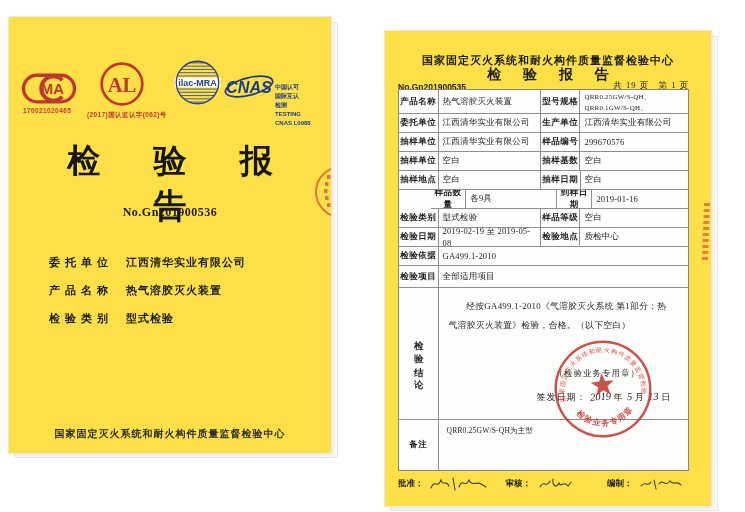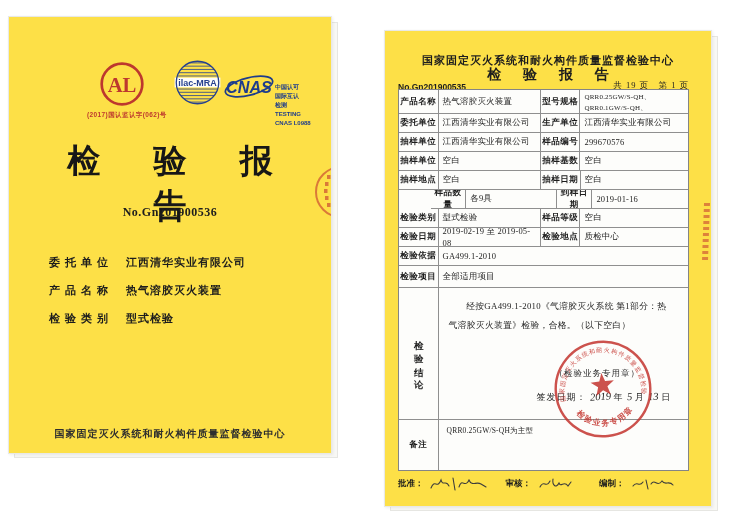--- a/index.html
+++ b/index.html
@@ -76,20 +76,28 @@
              background:repeating-linear-gradient(to bottom,#c4352f 0 3px,transparent 3px 6px);}
 </style>
 </head>
 <body>
 
 <div class="under" style="left:14px;top:22px;width:322px;height:434px;"></div>
 <div class="page page-left">
 
   <div class="logos">
 
+    <div class="logo" style="left:12px;top:16px;">
+      <svg width="56" height="31" viewBox="0 0 100 56">
+        <rect x="4" y="4" width="92" height="48" rx="24" fill="none" stroke="#bd382e" stroke-width="6"></rect>
+        <path d="M 74 13 A 22 22 0 1 0 74 43" fill="none" stroke="#bd382e" stroke-width="7"></path>
+        <text x="56" y="38" text-anchor="middle" font-family="Liberation Sans,sans-serif" font-weight="bold" font-size="27" fill="#bd382e">MA</text>
+      </svg>
+      <div class="logo-num" style="left:2px;top:34px;">170021020465</div>
+    </div>
 
     <div class="logo" style="left:90px;top:4px;">
       <svg width="46" height="46" viewBox="0 0 60 60">
         <circle cx="30" cy="30" r="26.5" fill="none" stroke="#bd382e" stroke-width="3.5"></circle>
         <text x="30" y="40" text-anchor="middle" font-family="Liberation Serif,serif" font-weight="bold" font-size="27" fill="#bd382e">AL</text>
       </svg>
       <div class="logo-num" style="left:-12px;top:50px;">(2017)国认监认字(062)号</div>
     </div>
 
     <div class="logo" style="left:164px;top:1px;">
@@ -270,18 +278,18 @@
 
   <div class="approval">
     <span>批准：</span>
     <svg class="sig" width="62" height="18" viewBox="0 0 62 18">
       <path d="M3 13 C7 3 9 15 13 5 C15 12 18 4 21 11 M25 3 L27 15 M31 12 C34 2 37 14 41 5 C44 12 48 6 53 9 L58 12" fill="none" stroke="#3c3c3c" stroke-width="1.1" stroke-linecap="round"></path>
     </svg>
     <span style="margin-left:12px;">审核：</span>
     <svg class="sig" width="40" height="18" viewBox="0 0 40 18">
       <path d="M5 12 C9 4 11 14 15 6 M18 4 C17 10 21 14 24 8 C26 13 29 5 33 11 L36 7" fill="none" stroke="#3c3c3c" stroke-width="1.1" stroke-linecap="round"></path>
     </svg>
-    <span style="margin-left:20px;">编制：</span>
+    <span style="margin-left:28px;">编制：</span>
     <svg class="sig" width="48" height="18" viewBox="0 0 48 18">
       <path d="M4 11 C8 5 10 13 14 7 M17 5 L19 14 M22 9 C26 3 28 13 33 6 C36 11 40 5 44 10" fill="none" stroke="#3c3c3c" stroke-width="1.1" stroke-linecap="round"></path>
     </svg>
   </div>
 </div>
 
 </body></html>

